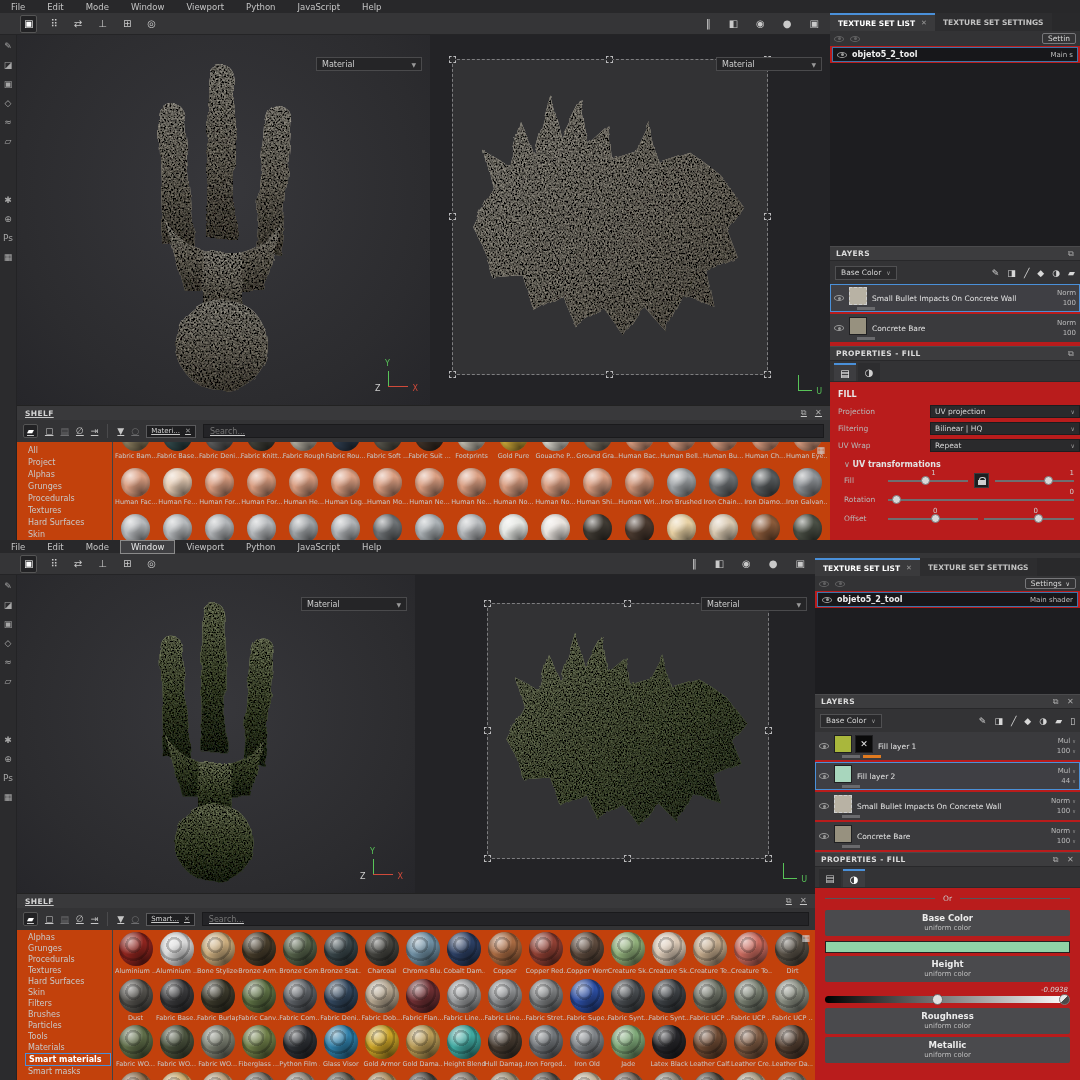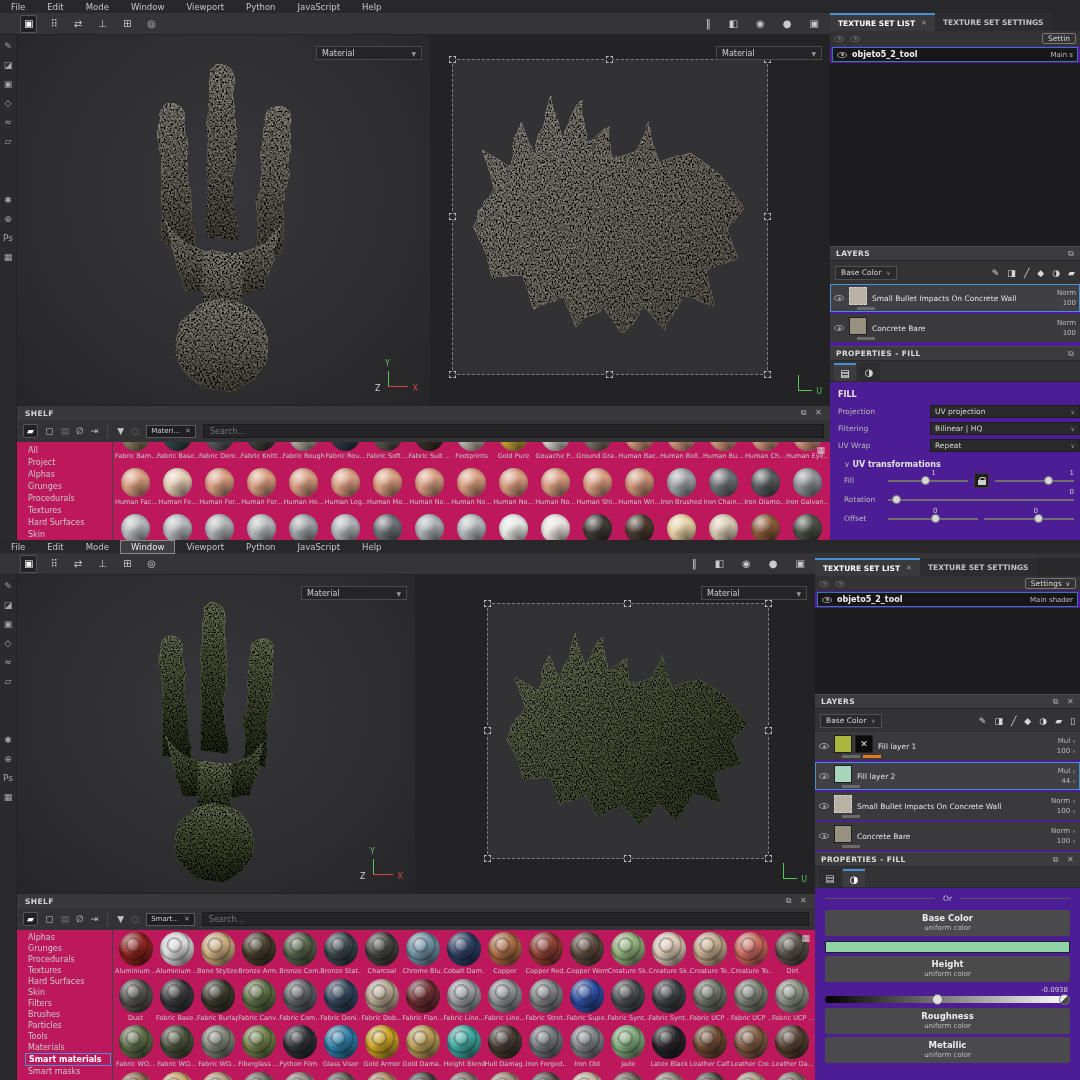--- a/index.html
+++ b/index.html
@@ -31,21 +31,21 @@
   .ltool{font-size:9px;color:#a8a8a8;}
   .ltool.gap{margin-top:40px;}
 
   
   .v3d{position:absolute;top:35px;background:radial-gradient(ellipse at 50% 42%,#37373b 0%,#2c2c2f 70%,#26262a 100%);}
   .s1 .v3d{left:17px;width:413px;height:370px;}
   .s2 .v3d{left:17px;width:398px;height:318px;}
   .v2d{position:absolute;top:35px;background:#232326;}
   .s1 .v2d{left:430px;width:400px;height:370px;}
   .s2 .v2d{left:415px;width:400px;height:318px;}
-  .mat-dd{position:absolute;top:11px;right:8px;width:106px;height:14px;background:#252527;
+  .mat-dd{position:absolute;top:22px;right:8px;width:106px;height:14px;background:#252527;
           border:1px solid #4a4a4c;color:#cfcfcf;font-size:8px;display:flex;align-items:center;
           padding:0 5px;justify-content:space-between;z-index:2;}
   .mat-dd .caret{font-size:6px;color:#9a9a9a;}
 
   .uvbox{position:absolute;border:1px dashed #7e7e80;background:#323234;}
   .s1 .uvbox{left:22px;top:24px;right:62px;bottom:30px;}
   .s2 .uvbox{left:72px;top:28px;right:46px;bottom:34px;}
   .handle{position:absolute;width:7px;height:7px;border:1px dashed #bcbcbe;background:#2a2a2c;}
   .h-tl{left:-4px;top:-4px}.h-tm{left:50%;margin-left:-4px;top:-4px}.h-tr{right:-4px;top:-4px}
   .h-ml{left:-4px;top:50%;margin-top:-4px}.h-mr{right:-4px;top:50%;margin-top:-4px}
@@ -61,21 +61,21 @@
   .axis3d .xline{position:absolute;left:12px;bottom:8px;width:20px;height:1px;background:#d04a3a;}
   .axis3d .ylab{position:absolute;left:9px;top:-2px;color:#58c458;}
   .axis3d .zlab{position:absolute;left:-1px;bottom:2px;color:#cfcfcf;}
   .axis3d .xlab{position:absolute;right:-2px;bottom:2px;color:#d04a3a;}
   .axis2d{position:absolute;right:10px;bottom:8px;width:26px;height:26px;font-size:8px;}
   .axis2d .vline{position:absolute;left:4px;bottom:6px;width:1px;height:16px;background:#58c458;}
   .axis2d .uline{position:absolute;left:4px;bottom:6px;width:14px;height:1px;background:#58c458;}
   .axis2d .ulab{position:absolute;right:-2px;bottom:1px;color:#58c458;}
 
   
-  .panel{position:absolute;top:13px;right:0;bottom:0;background:#4c1d95;z-index:6;}
+  .panel{position:absolute;top:13px;right:0;bottom:0;background:#b91c1c;z-index:6;}
   .s1 .panel{width:250px;}
   .s2 .panel{width:265px;top:18px;}
   .tabs{display:flex;height:18px;background:#29292b;}
   .tab{padding:0 8px;display:flex;align-items:center;gap:6px;font-size:7.5px;font-weight:bold;
        color:#c2c2c2;background:#2d2d2f;white-space:nowrap;}
   .tab.active{background:#3a3a3c;color:#fff;border-top:2px solid #4a90d9;}
   .tab .tclose{font-size:7px;color:#9a9a9a;}
   .settings-row{height:15px;display:flex;align-items:center;padding:0 4px;gap:6px;background:#333335;}
   .settings-btn{margin-left:auto;border:1px solid #77777a;border-radius:2px;font-size:7.5px;
                 color:#d8d8d8;padding:0px 5px;display:flex;gap:4px;align-items:center;height:11px;}
@@ -139,28 +139,28 @@
   .or-div{display:flex;align-items:center;gap:8px;padding:6px 10px 4px;font-size:7.5px;color:#c8c8c8;justify-content:flex-end;}
   .or-div::before,.or-div::after{content:"";flex:1;height:1px;background:#55555a;}
   .chan{padding:3px 10px 0;}
   .chan-btn{background:#4a4a4d;border-radius:2px;text-align:center;padding:3px 0 4px;}
   .chan-btn .cl{font-size:8.5px;font-weight:bold;color:#ececec;}
   .chan-btn .cs{font-size:7px;color:#bfbfbf;margin-top:1px;}
   .chan-swatch{display:none;height:12px;border:1px solid #222;margin-top:5px;}
   .chan-swatch.show{display:block;}
   .chan-sliderzone{display:none;padding:2px 0 2px;}
   .chan-sliderzone.show{display:block;}
-  .chan-val{text-align:right;font-size:7px;color:#d5d5d5;padding:2px 2px 2px;}
+  .chan-val{text-align:right;font-size:7px;color:#d5d5d5;padding:2px 2px 2px;font-style:italic;}
   .gslider{position:relative;height:7px;border-radius:4px;background:linear-gradient(to right,#000,#fff);margin-right:2px;}
   .gslider .gknob{position:absolute;top:-2px;width:11px;height:11px;border-radius:50%;background:#e0e0e0;border:1px solid #666;}
   .gslider .gtoggle{position:absolute;right:-2px;top:-2px;width:11px;height:11px;border-radius:50%;
                     background:linear-gradient(135deg,#e8e8e8 50%,#4a4a4a 50%);border:1px solid #777;}
 
   
-  .shelf{position:absolute;left:17px;right:0;bottom:0;background:#be185d;border-top:1px solid #222;z-index:5;}
+  .shelf{position:absolute;left:17px;right:0;bottom:0;background:#c2410c;border-top:1px solid #222;z-index:5;text-decoration:underline;}
   .s1 .shelf{height:135px;right:250px;}
   .s2 .shelf{height:187px;right:265px;}
   .shelf-head{height:14px;display:flex;align-items:center;padding:0 8px;font-size:7.5px;font-weight:bold;
               color:#d5d5d5;letter-spacing:.4px;background:#39393b;}
   .shelf-head .pbtns{margin-left:auto;display:flex;gap:8px;font-weight:normal;color:#aaa;font-size:8px;}
   .shelf-tools{height:22px;display:flex;align-items:center;gap:7px;padding:0 6px;background:#333335;}
   .shelf-tools .sep{width:1px;height:14px;background:#4a4a4c;margin:0 2px;}
   .sicon{font-size:9px;color:#c5c5c5;}
   .sicon.boxed{background:#222224;border:1px solid #555;padding:1px 3px;border-radius:2px;color:#fff;}
   .sicon.dim{opacity:.4;}

